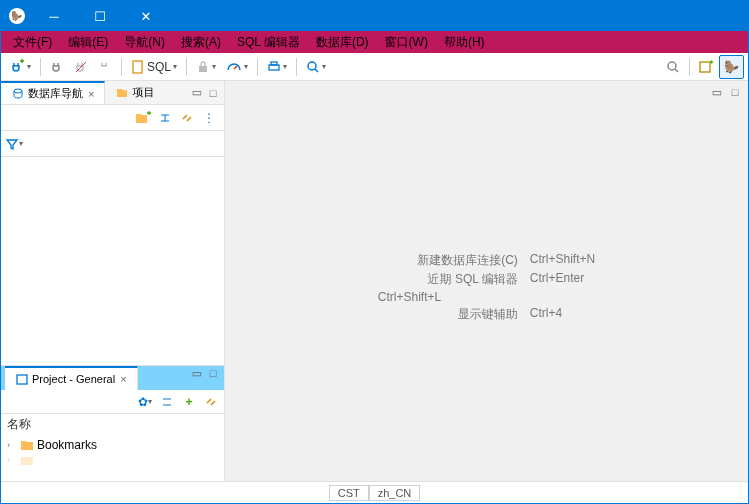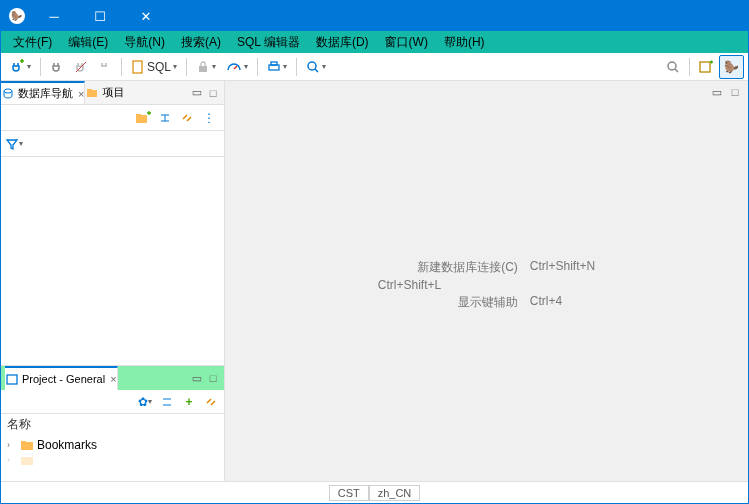--- a/index.html
+++ b/index.html
@@ -2,44 +2,44 @@
 <html><head>
 <meta charset="utf-8">
 <style>
 * { margin: 0; padding: 0; box-sizing: border-box; font-family: "Microsoft YaHei", sans-serif; font-size: 12px; }
 body { width: 749px; height: 504px; background: #fff; display: flex; flex-direction: column; border: 1px solid #0078d7; overflow: hidden; }
 .titlebar { height: 30px; background: #0078d7; color: #fff; display: flex; align-items: center; padding-left: 8px; }
 .titlebar-icon { width: 16px; height: 16px; background: #fff; border-radius: 50%; margin-right: 6px; display: flex; align-items: center; justify-content: center; font-size: 9px; color: #555; }
 .titlebar-title { font-size: 12px; flex: 1; }
 .titlebar-btns { display: flex; }
 .titlebar-btn { width: 46px; height: 30px; display: flex; align-items: center; justify-content: center; color: #fff; font-size: 13px; }
-.menubar { height: 22px; background: #14b8a6; display: flex; align-items: center; padding-left: 4px; }
+.menubar { height: 22px; background: #be185d; display: flex; align-items: center; padding-left: 4px; }
 .menubar-item { padding: 2px 8px; }
 .toolbar { height: 28px; background: #fff; border-bottom: 1px solid #e0e0e0; display: flex; align-items: center; padding: 0 4px; gap: 2px; }
 .tb-btn { padding: 2px 4px; display: flex; align-items: center; gap: 2px; height: 24px; border-radius: 2px; }
 .tb-sep { width: 1px; height: 18px; background: #d0d0d0; margin: 0 3px; }
 .tb-dd { font-size: 8px; color: #666; }
 .tb-spacer { flex: 1; }
 .main { flex: 1; display: flex; overflow: hidden; }
 .left { width: 224px; display: flex; flex-direction: column; border-right: 1px solid #e0e0e0; }
 .tabs-row { height: 24px; display: flex; align-items: center; border-bottom: 1px solid #e0e0e0; background: #f4f4f4; }
-.tab { display: flex; align-items: center; padding: 2px 0; gap: 3px; height: 100%; }
+.tab { display: flex; align-items: center; padding: 2px 10px; gap: 3px; height: 100%; }
 .tab.active { background: #fff; border-top: 2px solid #0078d7; border-right: 1px solid #e0e0e0; }
 .tab-icon { width: 14px; height: 14px; display: inline-flex; align-items: center; justify-content: center; }
 .tab-label { font-size: 11px; }
 .tab-close { font-size: 11px; color: #666; margin-left: 2px; }
 .tab-ctrls { margin-left: auto; display: flex; gap: 2px; padding-right: 4px; }
 .tab-ctrl { width: 14px; height: 14px; display: flex; align-items: center; justify-content: center; color: #666; font-size: 11px; }
 .panel-toolbar { height: 26px; display: flex; align-items: center; justify-content: flex-end; gap: 4px; padding: 0 6px; border-bottom: 1px solid #e0e0e0; }
 .pt-btn { width: 18px; height: 18px; display: flex; align-items: center; justify-content: center; }
 .filter-row { height: 26px; display: flex; align-items: center; padding: 2px 4px; border-bottom: 1px solid #e0e0e0; gap: 4px; }
 .filter-input { flex: 1; height: 20px; border: 1px solid #c0c0c0; padding: 0 4px; font-size: 11px; }
 .nav-body { flex: 1; background: #fff; }
 .project-panel { border-top: 1px solid #e0e0e0; display: flex; flex-direction: column; height: 116px; }
-.project-title-row { height: 24px; display: flex; align-items: center; background: #86efac; padding-left: 4px; }
+.project-title-row { height: 24px; display: flex; align-items: flex-start; background: #7dd3fc; padding-left: 4px; }
 .project-title-row .tab { background: #fff; border-top: 2px solid #0078d7; border-right: 1px solid #e0e0e0; }
 .project-toolbar { height: 24px; display: flex; align-items: center; justify-content: flex-end; padding: 0 4px; gap: 4px; border-bottom: 1px solid #e0e0e0; }
 .project-tree { flex: 1; overflow: hidden; padding: 2px 6px; }
 .ph-col { font-size: 12px; color: #333; margin-bottom: 4px; }
 .tree-row { display: flex; align-items: center; gap: 3px; padding: 1px 0; font-size: 12px; }
 .tree-arrow { font-size: 9px; color: #666; width: 10px; }
 .tree-icon { width: 14px; }
 .right { flex: 1; background: #f0f0f0; display: flex; flex-direction: column; position: relative; }
 .right-top { height: 22px; display: flex; justify-content: flex-end; align-items: center; padding-right: 6px; gap: 4px; }
 .shortcuts { position: absolute; top: 50%; left: 50%; transform: translate(-50%, -40%); }
@@ -278,20 +278,24 @@
     <div class="right-top">
       <div class="tab-ctrl">▭</div>
       <div class="tab-ctrl">□</div>
     </div>
     <div class="shortcuts">
       <div class="sc-row">
           <div class="sc-label">新建数据库连接(C)</div>
           <div class="sc-key">Ctrl+Shift+N</div>
         </div>
       <div class="sc-row">
+          <div class="sc-label">近期 SQL 编辑器</div>
+          <div class="sc-key">Ctrl+Enter</div>
+        </div>
+      <div class="sc-row">
           <div class="sc-key">Ctrl+Shift+L</div>
         </div>
       <div class="sc-row">
           <div class="sc-label">显示键辅助</div>
           <div class="sc-key">Ctrl+4</div>
         </div>
     </div>
   </div>
 </div>
 

